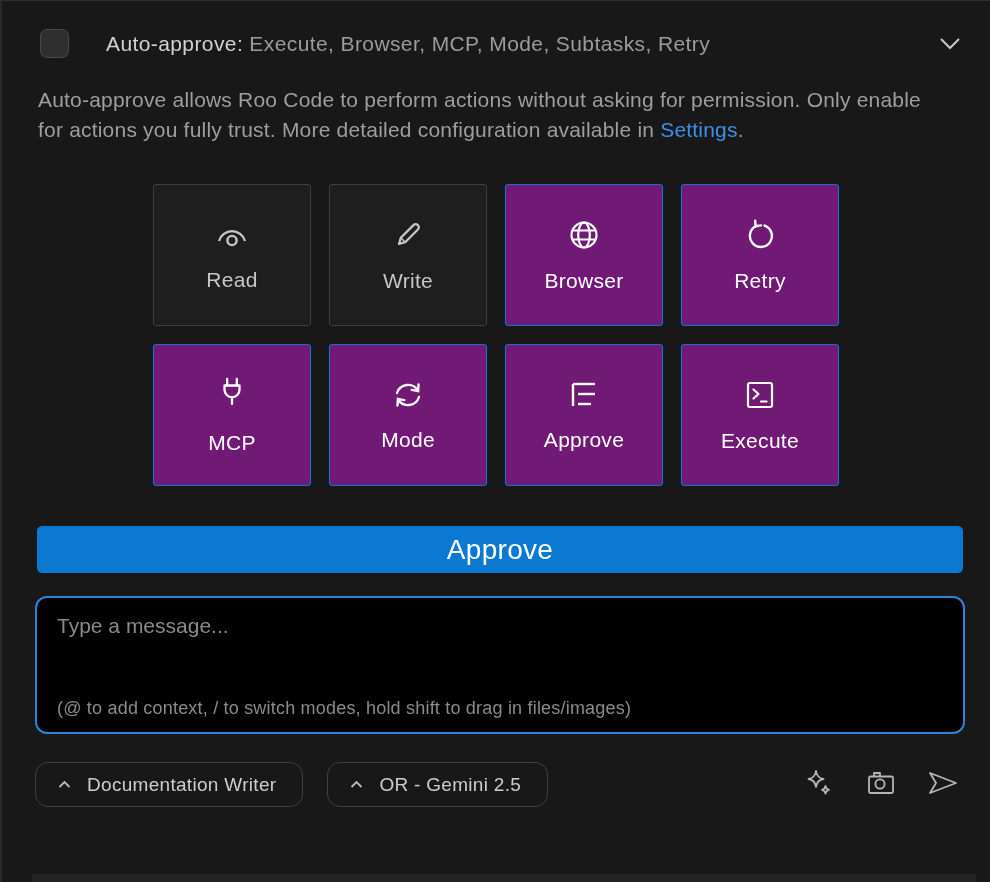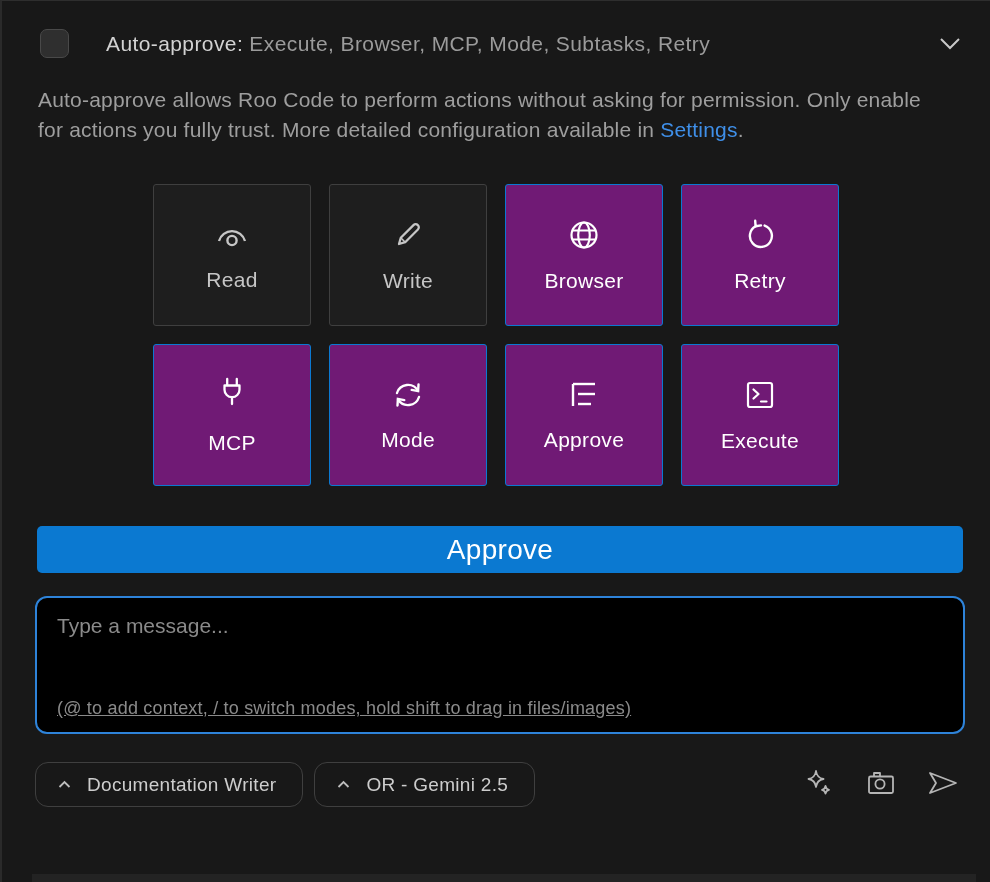--- a/index.html
+++ b/index.html
@@ -63,26 +63,26 @@
     background:#000000; border:2px solid #2e83d9; border-radius:12px;
   }
   .composer textarea {
     position:absolute; inset:0; width:100%; height:100%;
     background:transparent; border:none; outline:none; resize:none;
     padding:16px 20px; font-family:inherit; font-size:21px; color:#cccccc;
   }
   .composer textarea::placeholder { color:#8a8a8a; }
   .composer .hint {
     position:absolute; left:20px; bottom:13px;
-    font-size:18px; color:#8a8a8a; pointer-events:none; letter-spacing:.2px;text-decoration:underline;
+    font-size:18px; color:#8a8a8a; pointer-events:none; letter-spacing:.2px;
   }
 
   
   .footer { display:flex; align-items:center; margin:28px 30px 0 33px; }
-  .pills { display:flex; gap:11px; }
+  .pills { display:flex; gap:24px; }
   .pill {
     height:45px; border:1px solid #3f3f3f; border-radius:13px; background:transparent;
     display:flex; align-items:center; gap:16px; padding:0 26px 0 22px;
     color:#cdcdcd; font-size:19px; letter-spacing:.3px; cursor:pointer; white-space:nowrap;
   }
   .pill .caret { color:#bdbdbd; display:flex; }
   .footer-icons { margin-left:auto; display:flex; align-items:center; gap:28px; color:#b5b5b5; }
   .icon-btn { width:34px; height:34px; display:flex; align-items:center; justify-content:center; cursor:pointer; background:none; border:none; color:#b5b5b5; }
 
   

